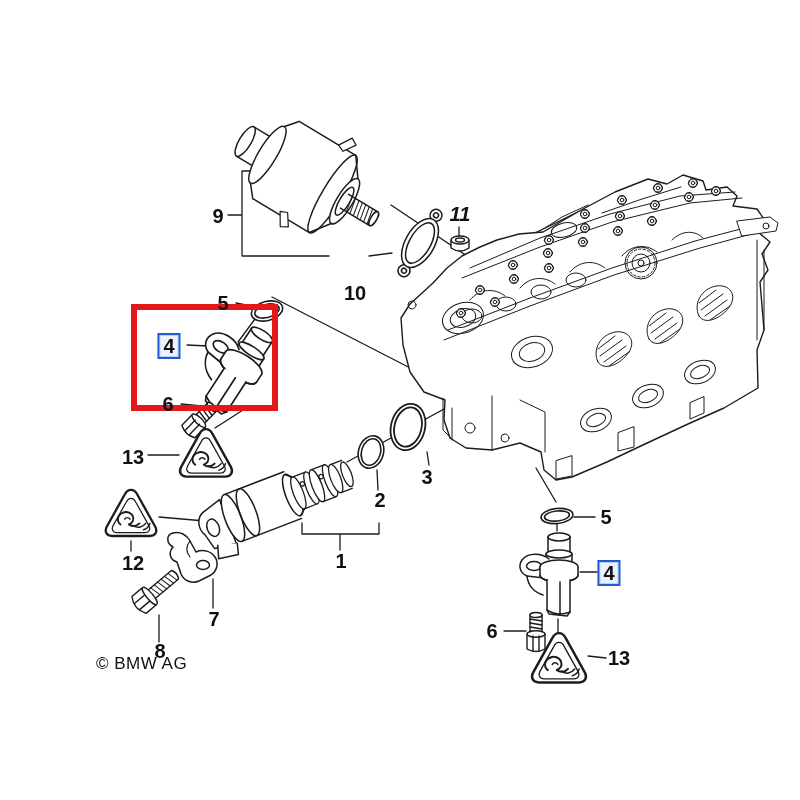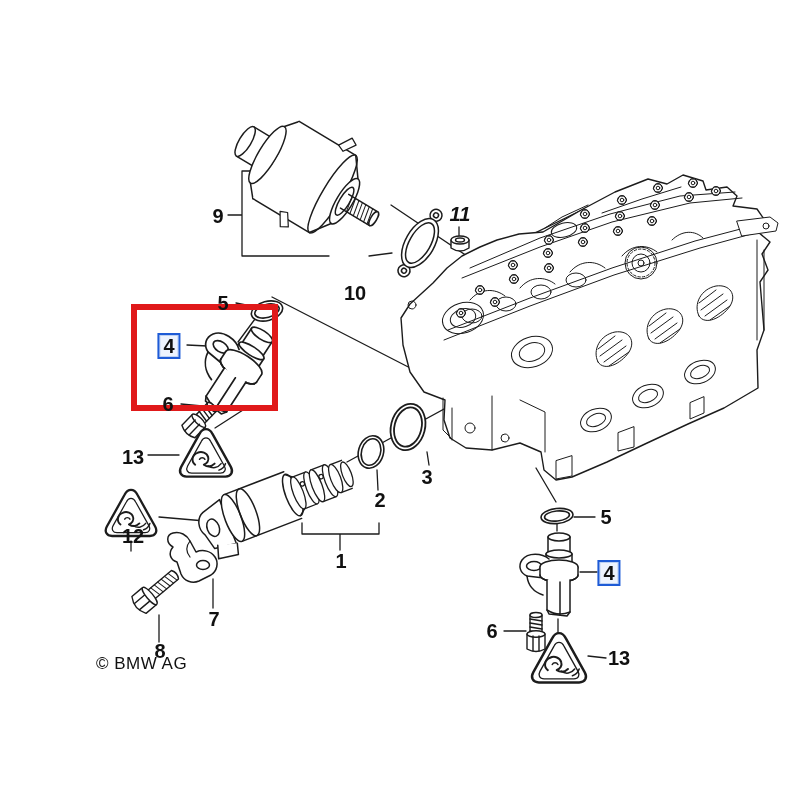--- a/index.html
+++ b/index.html
@@ -270,21 +270,21 @@
 
 <div class="hlbox"></div>
 
 <div class="part-label" style="left:218px;top:216px;">9</div>
 <div class="part-label" style="left:355px;top:257px;margin-top:36px;">10</div>
 <div class="part-label" style="left:460px;top:214px;font-style:italic;">11</div>
 <div class="part-label" style="left:223px;top:303px;">5</div>
 <div class="part-label hl" style="left:169px;top:346px;">4</div>
 <div class="part-label" style="left:168px;top:404px;">6</div>
 <div class="part-label" style="left:133px;top:457px;">13</div>
-<div class="part-label" style="left:133px;top:536px;text-align:center;">12</div>
+<div class="part-label" style="left:133px;top:563px;text-align:center;">12</div>
 <div class="part-label" style="left:427px;top:477px;">3</div>
 <div class="part-label" style="left:380px;top:500px;">2</div>
 <div class="part-label" style="left:341px;top:561px;">1</div>
 <div class="part-label" style="left:214px;top:619px;">7</div>
 <div class="part-label" style="left:160px;top:651px;">8</div>
 <div class="part-label" style="left:606px;top:517px;">5</div>
 <div class="part-label hl" style="left:609px;top:573px;">4</div>
 <div class="part-label" style="left:492px;top:631px;">6</div>
 <div class="part-label" style="left:619px;top:658px;">13</div>
 

